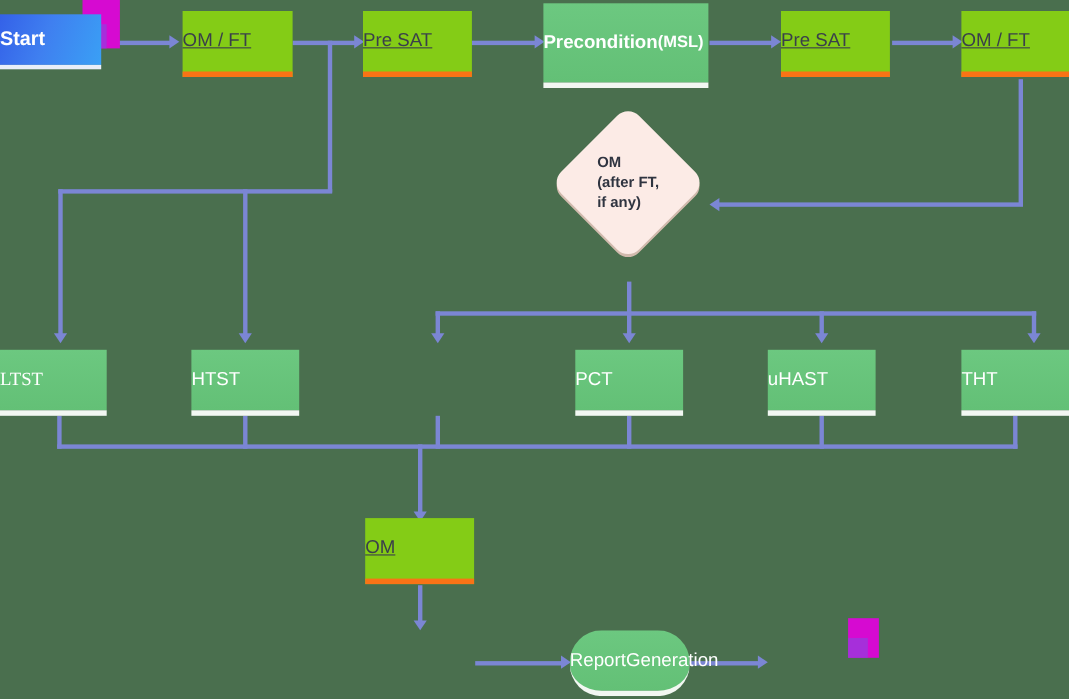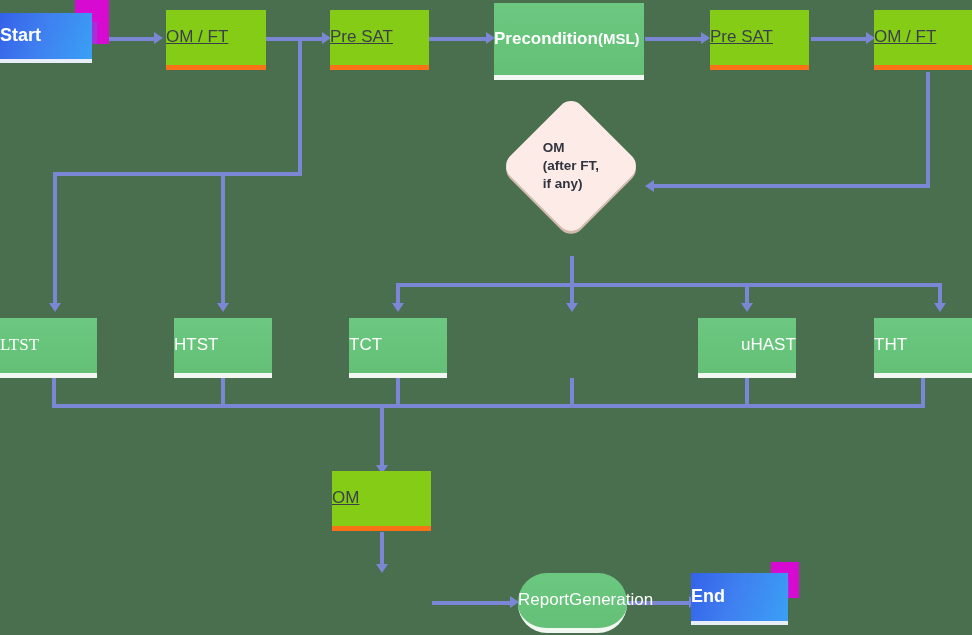--- a/index.html
+++ b/index.html
@@ -213,43 +213,40 @@
   </div>
 
   <div class="node n-green" style="left:0px;top:318px;width:97px;height:60px;font-family:Liberation Serif, serif;">
     <span class="lbl">LTST</span>
   </div>
 
   <div class="node n-green" style="left:174px;top:318px;width:98px;height:60px;">
     <span class="lbl">HTST</span>
   </div>
 
-  <div class="node n-green" style="left:349px;top:318px;width:98px;height:60px;">
-    <span class="lbl">TCT</span>
-  </div>
-
-
-  <div class="node n-green" style="left:698px;top:318px;width:98px;height:60px;padding-left:43px;">
+
+  <div class="node n-green" style="left:523px;top:318px;width:98px;height:60px;">
+    <span class="lbl">PCT</span>
+  </div>
+
+  <div class="node n-green" style="left:698px;top:318px;width:98px;height:60px;">
     <span class="lbl">uHAST</span>
   </div>
 
   <div class="node n-green" style="left:874px;top:318px;width:98px;height:60px;">
     <span class="lbl">THT</span>
   </div>
 
   <div class="node n-lav" style="left:332px;top:471px;width:99px;height:60px;">
     <span class="lbl">OM</span>
   </div>
 
 
   <div class="node n-green" style="left:518px;top:573px;width:109px;height:60px;flex-direction:row;font-size:17px;border-radius:29px;">
     <span>Report</span>
     <span>Generation</span>
   </div>
 
   <div class="deco" style="left:771px;top:562px;width:28px;height:36px;">
     <div class="deco-in" style="left:0px;top:18px;width:18px;height:18px;"></div>
   </div>
-  <div class="node n-blue" style="left:691px;top:573px;width:97px;height:52px;">
-    <span class="lbl">End</span>
-  </div>
 
 </div>
 
 </body></html>

